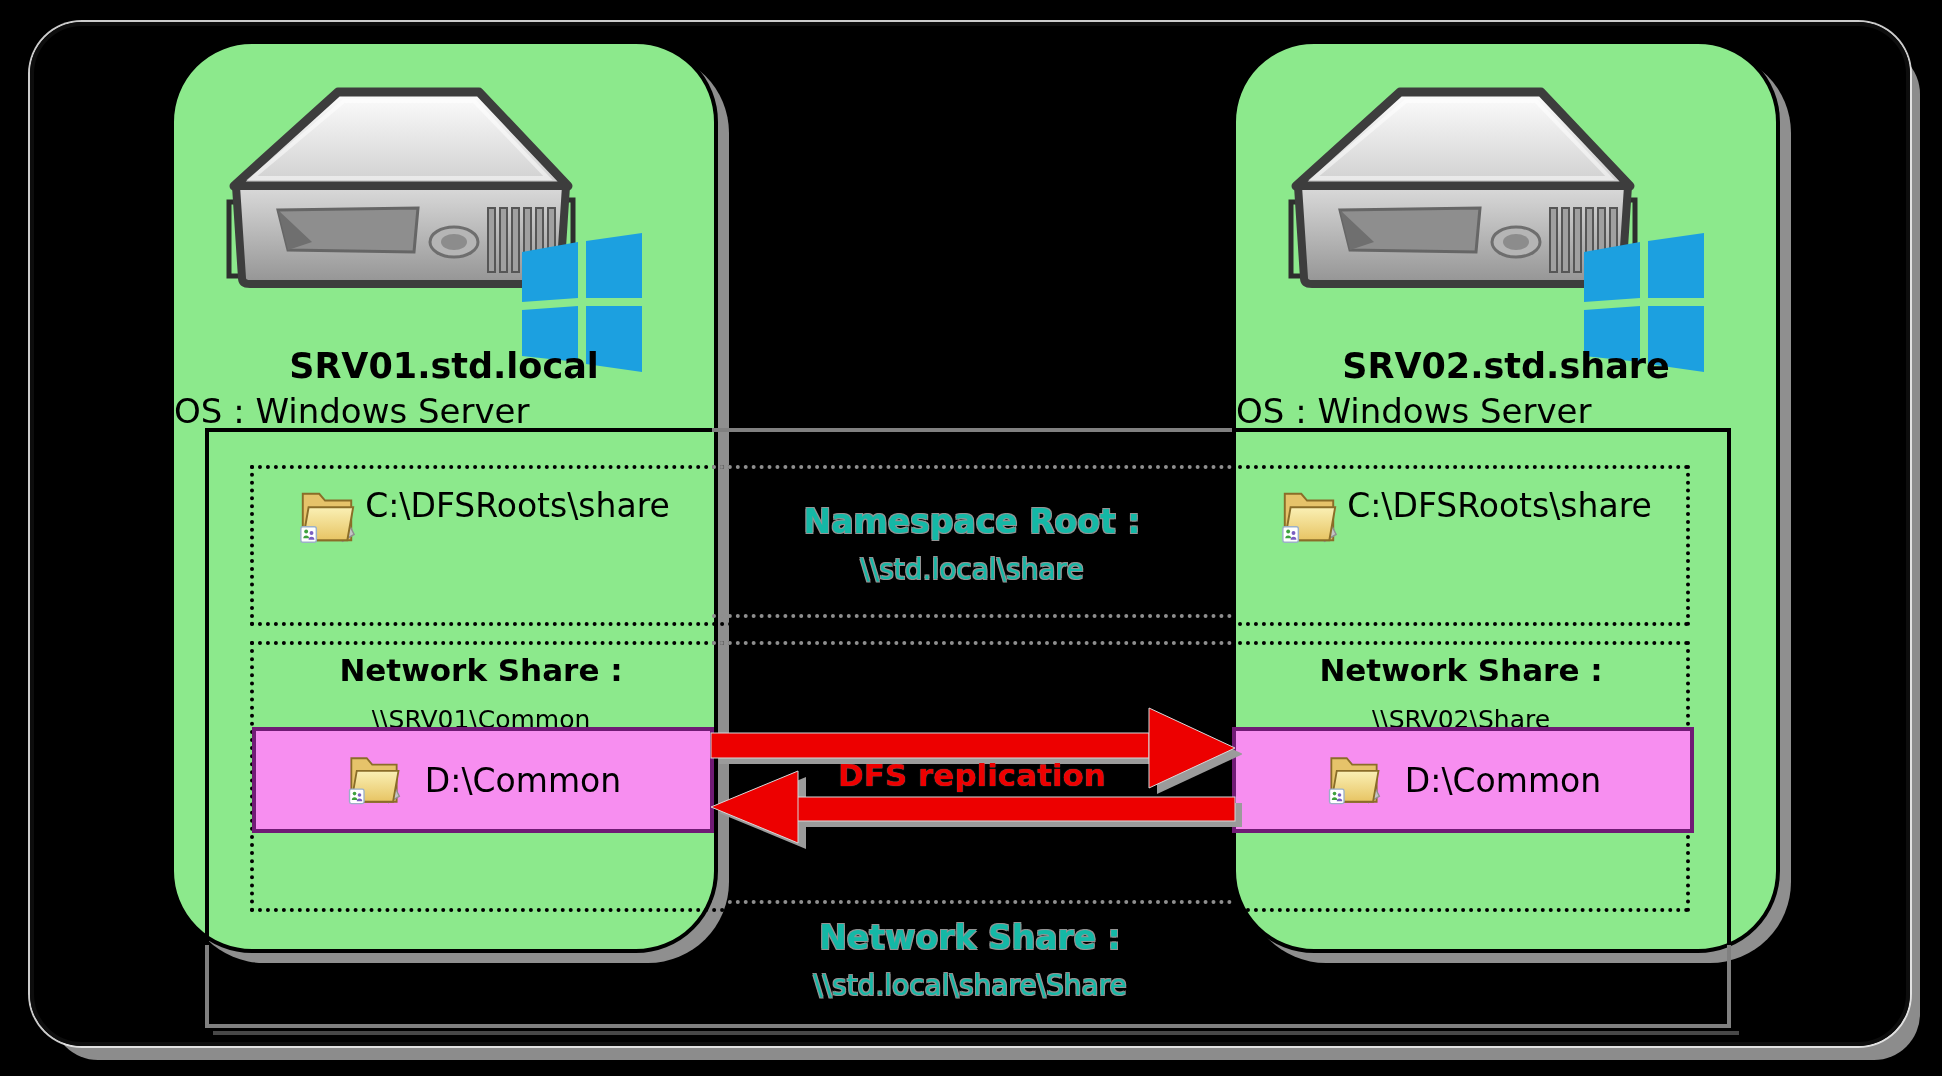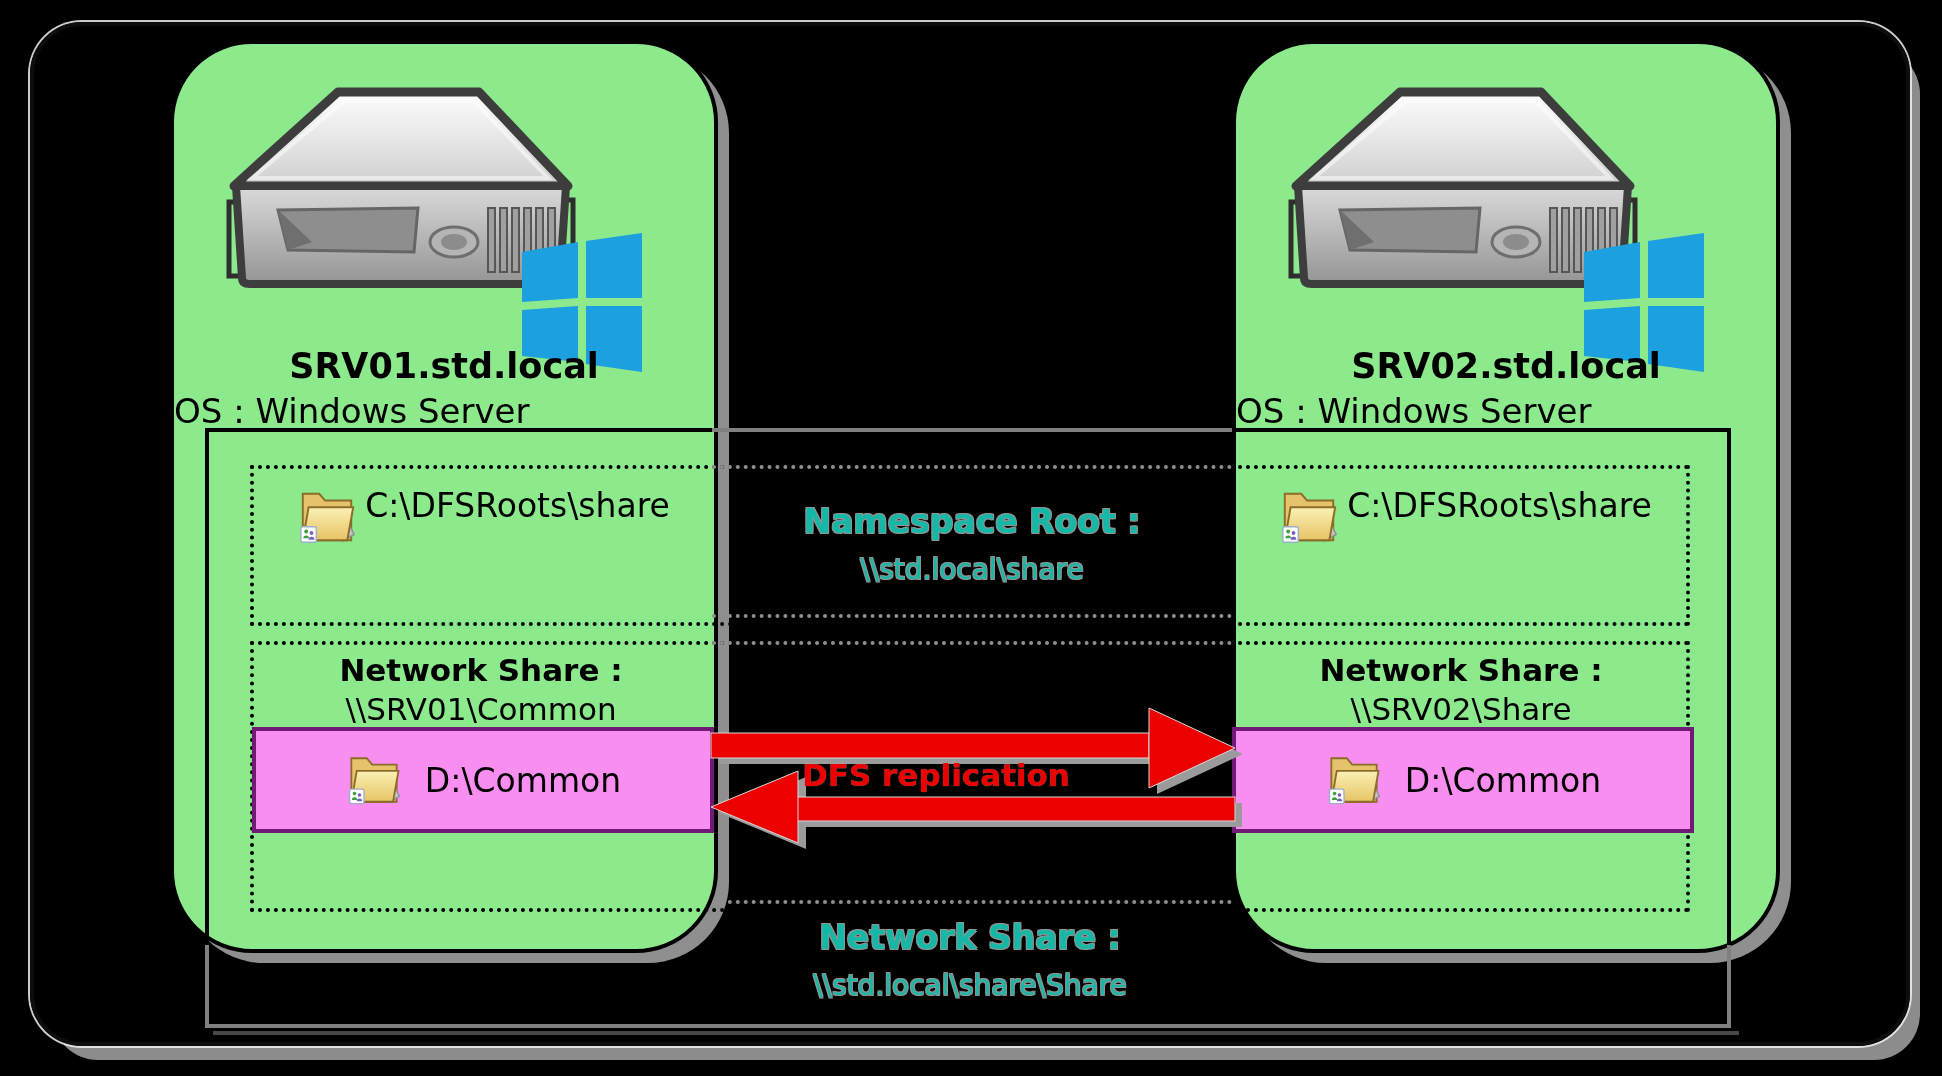--- a/index.html
+++ b/index.html
@@ -25,27 +25,27 @@
   .dotted-rect{position:absolute;border:4px dotted #000;}
   .gapdot{position:absolute;height:0;border-top:4px dotted #8f8f8f;}
   .row{position:absolute;display:flex;align-items:flex-start;justify-content:center;gap:7px;}
   .path-text{font-size:33px;white-space:nowrap;}
   .ghost{color:#14b8a6;text-align:center;white-space:nowrap;
     text-shadow:-1px -1px 0 #939393,1px -1px 0 #939393,-1px 1px 0 #939393,1px 1px 0 #939393;}
   .ghost .l1{font-size:33px;font-weight:bold;}
   .ghost .l2{font-size:28px;margin-top:12px;}
   .share-header{position:absolute;text-align:center;white-space:nowrap;}
   .share-header .l1{font-size:31px;font-weight:bold;}
-  .share-header .l2{font-size:31px;margin-top:3px;}
+  .share-header .l2{font-size:25px;margin-top:17px;}
   .replica-box{
     position:absolute;top:727px;width:454px;height:98px;background:#F78EF0;
     border:4px solid #701a75;display:flex;align-items:center;justify-content:center;gap:22px;
   }
   .dfs-label{
-    position:absolute;left:666px;top:757px;width:540px;text-align:center;
+    position:absolute;left:702px;top:757px;width:540px;text-align:center;
     color:#ED0000;font-weight:bold;font-size:31px;white-space:nowrap;
     text-shadow:0 0 1px rgba(230,230,230,.6);
   }
 </style>
 </head>
 <body>
 
 <svg width="0" height="0" style="position:absolute" aria-hidden="true">
   <defs>
     <linearGradient id="lidGrad" x1="0" y1="0" x2="0" y2="1">
@@ -116,21 +116,21 @@
         <rect x="310" y="124" width="7" height="64"></rect>
           <rect x="322" y="124" width="7" height="64"></rect>
       </g>
       <g fill="#1CA0E0">
         <polygon points="296,168 352,158 352,214 296,218"></polygon>
         <polygon points="360,157 416,149 416,214 360,214"></polygon>
         <polygon points="296,226 352,222 352,278 296,272"></polygon>
         <polygon points="360,222 416,222 416,288 360,280"></polygon>
       </g>
     </svg>
-    <div class="hostname">SRV02.std.local</div>
+    <div class="hostname">SRV02.std.share</div>
     <div class="os-line">OS : Windows Server</div>
   </div>
 
   <div class="line" style="left:205px;top:428px;width:1526px;height:4px;"></div>
   <div class="line-gray" style="left:712px;top:428px;width:520px;height:4px;"></div>
   <div class="line" style="left:205px;top:428px;width:4px;height:600px;"></div>
   <div class="line-gray" style="left:205px;top:945px;width:4px;height:83px;"></div>
   <div class="line" style="left:1727px;top:428px;width:4px;height:600px;"></div>
   <div class="line-gray" style="left:1727px;top:945px;width:4px;height:83px;"></div>
   <div class="line-gray" style="left:205px;top:1024px;width:1526px;height:4px;box-shadow:8px 7px 0 rgba(110,110,110,.65);"></div>

